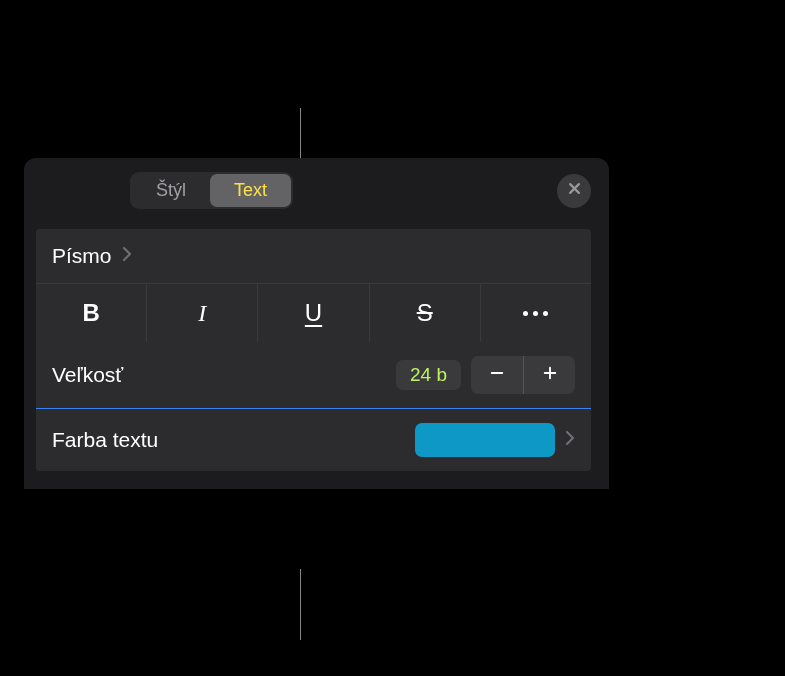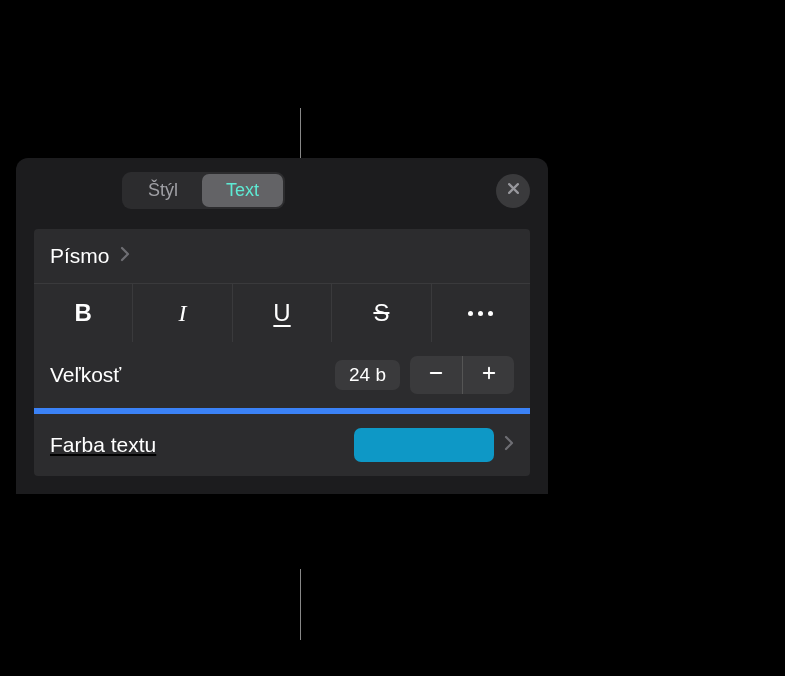--- a/index.html
+++ b/index.html
@@ -21,23 +21,23 @@
     .callout-line-bottom {
       position: absolute;
       left: 300px;
       top: 569px;
       width: 1px;
       height: 71px;
       background: #888;
     }
     .panel {
       position: absolute;
-      left: 16px;
+      left: 24px;
       top: 158px;
-      width: 532px;
+      width: 585px;
       background: #1c1c1e;
       border-radius: 12px 12px 0 0;
       padding-bottom: 18px;
     }
     .header {
       display: flex;
       align-items: center;
       padding: 14px 18px 14px 18px;
       gap: 16px;
     }
@@ -52,50 +52,50 @@
     .seg-item {
       padding: 6px 24px;
       font-size: 18px;
       color: #a0a0a5;
       border-radius: 7px;
       cursor: pointer;
       white-space: nowrap;
     }
     .seg-item.active {
       background: #636366;
-      color: #5eead4;
+      color: #fde047;
       text-align: right;
     }
     .close-btn {
       margin-left: auto;
       width: 34px;
       height: 34px;
       border-radius: 50%;
       background: #3a3a3c;
       display: flex;
       align-items: center;
       justify-content: center;
       cursor: pointer;
       color: #98989d;
     }
     .close-btn svg { width: 15px; height: 15px; }
     .card {
-      margin: 6px 18px 0 18px;
+      margin: 6px 18px 0 12px;
       background: #2c2c2e;
       border-radius: 4px;
       overflow: hidden;
     }
     .row {
       display: flex;
       align-items: center;
       padding: 14px 16px;
       min-height: 54px;
       position: relative;
     }
-    .row + .row { border-top: 6px solid #3b82f6; text-decoration: underline; }
+    .row + .row { border-top: 1px solid #3b82f6; }
     .row-label {
       font-size: 21px;
       color: #fff;
     }
     .row-value {
       margin-left: auto;
       font-size: 21px;
       color: #98989d;
     }
     .chevron {
@@ -130,21 +130,21 @@
     }
     .more-dots span {
       width: 5px; height: 5px; border-radius: 50%; background: #fff;
     }
     .size-value {
       margin-left: auto;
       background: #3a3a3c;
       border-radius: 7px;
       padding: 4px 14px;
       font-size: 19px;
-      color: #ffffff;
+      color: #bef264;
     }
     .stepper {
       margin-left: 10px;
       display: flex;
       background: #3a3a3c;
       border-radius: 7px;
       overflow: hidden;
     }
     .step-btn {
       width: 52px;

